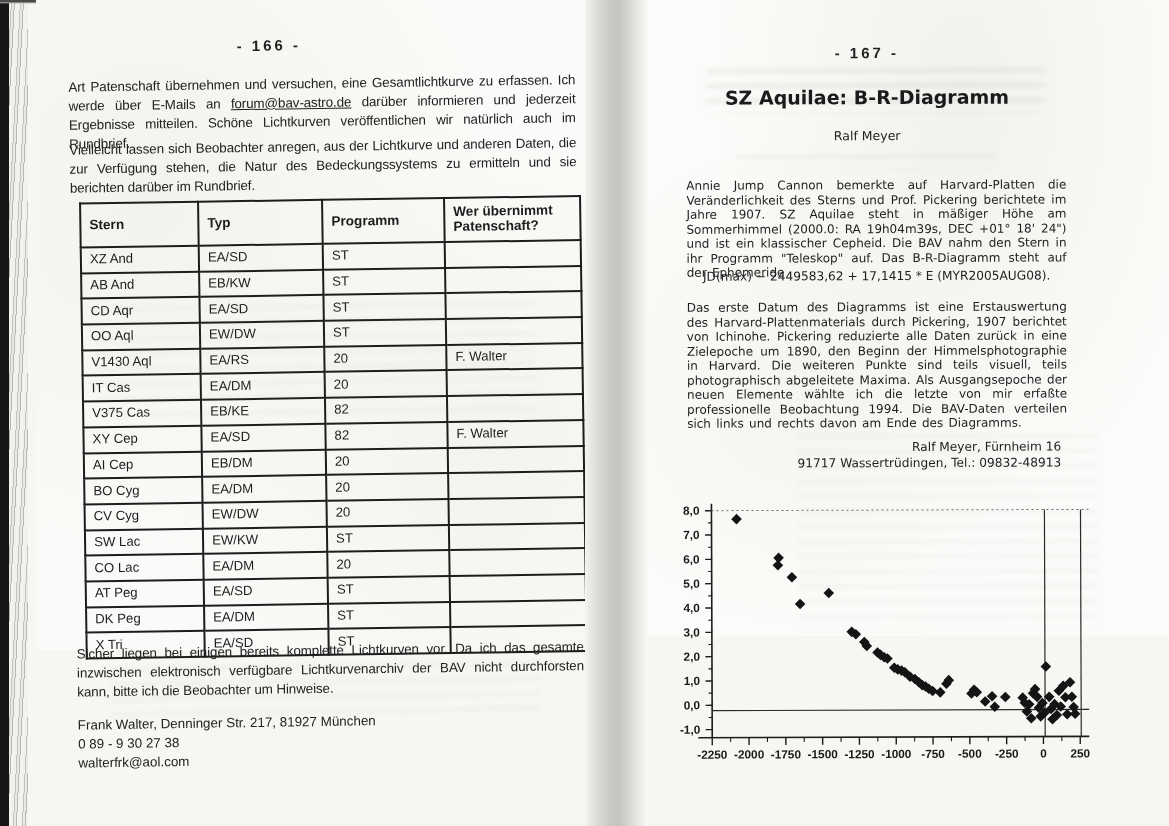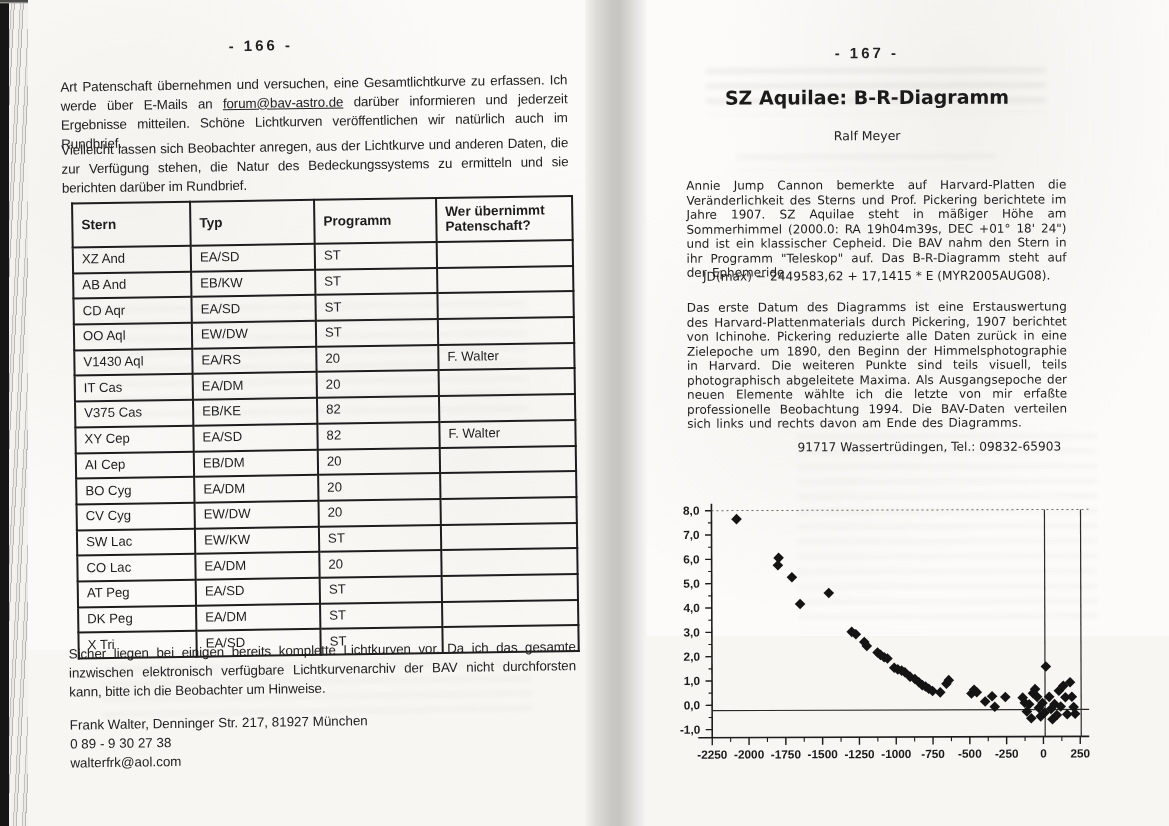--- a/index.html
+++ b/index.html
@@ -6,21 +6,21 @@
   body{width:1169px;height:826px;overflow:hidden;background:#e9e8e5;
        font-family:"Liberation Sans", sans-serif;color:#1c1c1c;}
   .scan{position:relative;width:1169px;height:826px;background:#f7f6f3;overflow:hidden;}
 
   
   .edge-black{position:absolute;left:0;top:0;width:9px;height:826px;background:#161616;}
   .page-stack{position:absolute;left:9px;top:0;width:19px;height:826px;
       background:repeating-linear-gradient(93deg,#f1f0ec 0 2px,#c4c3bf 2px 3px,#e9e8e4 3px 5px,#b9b8b4 5px 6px,#f3f2ee 6px 9px);}
   .top-edge-strip{position:absolute;left:0;top:0;width:586px;height:4px;
       background:linear-gradient(180deg,#4a4a48 0 2px,#8b8b88 2px 3px,rgba(160,160,156,.35) 3px 4px);}
-  .left-page{position:absolute;left:28px;top:0;width:557px;height:650px;background:#fbfaf8;
+  .left-page{position:absolute;left:36px;top:0;width:557px;height:650px;background:#fbfaf8;
       background-image:radial-gradient(ellipse at 20% 30%,#f3f2ee 0%,rgba(255,255,255,0) 55%),
                        radial-gradient(ellipse at 80% 70%,#f4f3ef 0%,rgba(255,255,255,0) 50%);}
   .gutter-shadow{position:absolute;left:585px;top:0;width:62px;height:826px;
       background:linear-gradient(90deg,#f4f3f0 0%,#dddcd9 18%,#c9c8c5 42%,#c6c5c2 55%,#dcdbd8 75%,#f8f7f5 100%);}
   .right-page{position:absolute;left:647px;top:0;width:522px;height:636px;background:#fcfbf9;
       background-image:radial-gradient(ellipse at 60% 15%,#f2f1ee 0%,rgba(255,255,255,0) 55%),
                        radial-gradient(ellipse at 30% 60%,#f5f4f1 0%,rgba(255,255,255,0) 45%);}
 
   
   .smudge{position:absolute;filter:blur(2px);opacity:.09;pointer-events:none;
@@ -221,21 +221,22 @@
       <h1 class="rp-title">SZ Aquilae: B-R-Diagramm</h1>
       <p class="rp-author">Ralf Meyer</p>
 
       <p class="rp-para" style="top:178px">Annie Jump Cannon bemerkte auf Harvard-Platten die Veränderlichkeit des Sterns und Prof. Pickering berichtete im Jahre 1907. SZ Aquilae steht in mäßiger Höhe am Sommerhimmel (2000.0: RA 19h04m39s, DEC +01° 18' 24") und ist ein klassischer Cepheid. Die BAV nahm den Stern in ihr Programm "Teleskop" auf. Das B-R-Diagramm steht auf der Ephemeride</p>
 
       <p class="rp-formula">JD(max) − 2449583,62 + 17,1415 * E (MYR2005AUG08).</p>
 
       <p class="rp-para" style="top:300px">Das erste Datum des Diagramms ist eine Erstauswertung des Harvard-Plattenmaterials durch Pickering, 1907 berichtet von Ichinohe. Pickering reduzierte alle Daten zurück in eine Zielepoche um 1890, den Beginn der Himmelsphotographie in Harvard. Die weiteren Punkte sind teils visuell, teils photographisch abgeleitete Maxima. Als Ausgangsepoche der neuen Elemente wählte ich die letzte von mir erfaßte professionelle Beobachtung 1994. Die BAV-Daten verteilen sich links und rechts davon am Ende des Diagramms.</p>
 
       <div class="rp-signature">
-        <div>91717 Wassertrüdingen, Tel.: 09832-65903</div>
+        <div>Ralf Meyer, Fürnheim 16</div>
+        <div>91717 Wassertrüdingen, Tel.: 09832-48913</div>
       </div>
 
       <div class="chart-wrap">
         <svg id="br-chart-svg" width="452" height="306" viewBox="0 0 452 306">
             <line x1="52" y1="11" x2="52" y2="245" stroke="#1c1c1c" stroke-width="1.6"></line>
             <line x1="38" y1="245" x2="429" y2="245" stroke="#1c1c1c" stroke-width="1.6"></line>
             <line x1="52" y1="18" x2="429" y2="18" stroke="#6b6b68" stroke-width="1" stroke-dasharray="2 3"></line>
             <line x1="421.0304" y1="18" x2="421.0304" y2="245" stroke="#2a2a28" stroke-width="1.2"></line>
             <line x1="384.9664" y1="18" x2="384.9664" y2="245" stroke="#2a2a28" stroke-width="1.2"></line>
             <line x1="52" y1="217.9926" x2="429" y2="217.9926" stroke="#2a2a28" stroke-width="1.2"></line>

